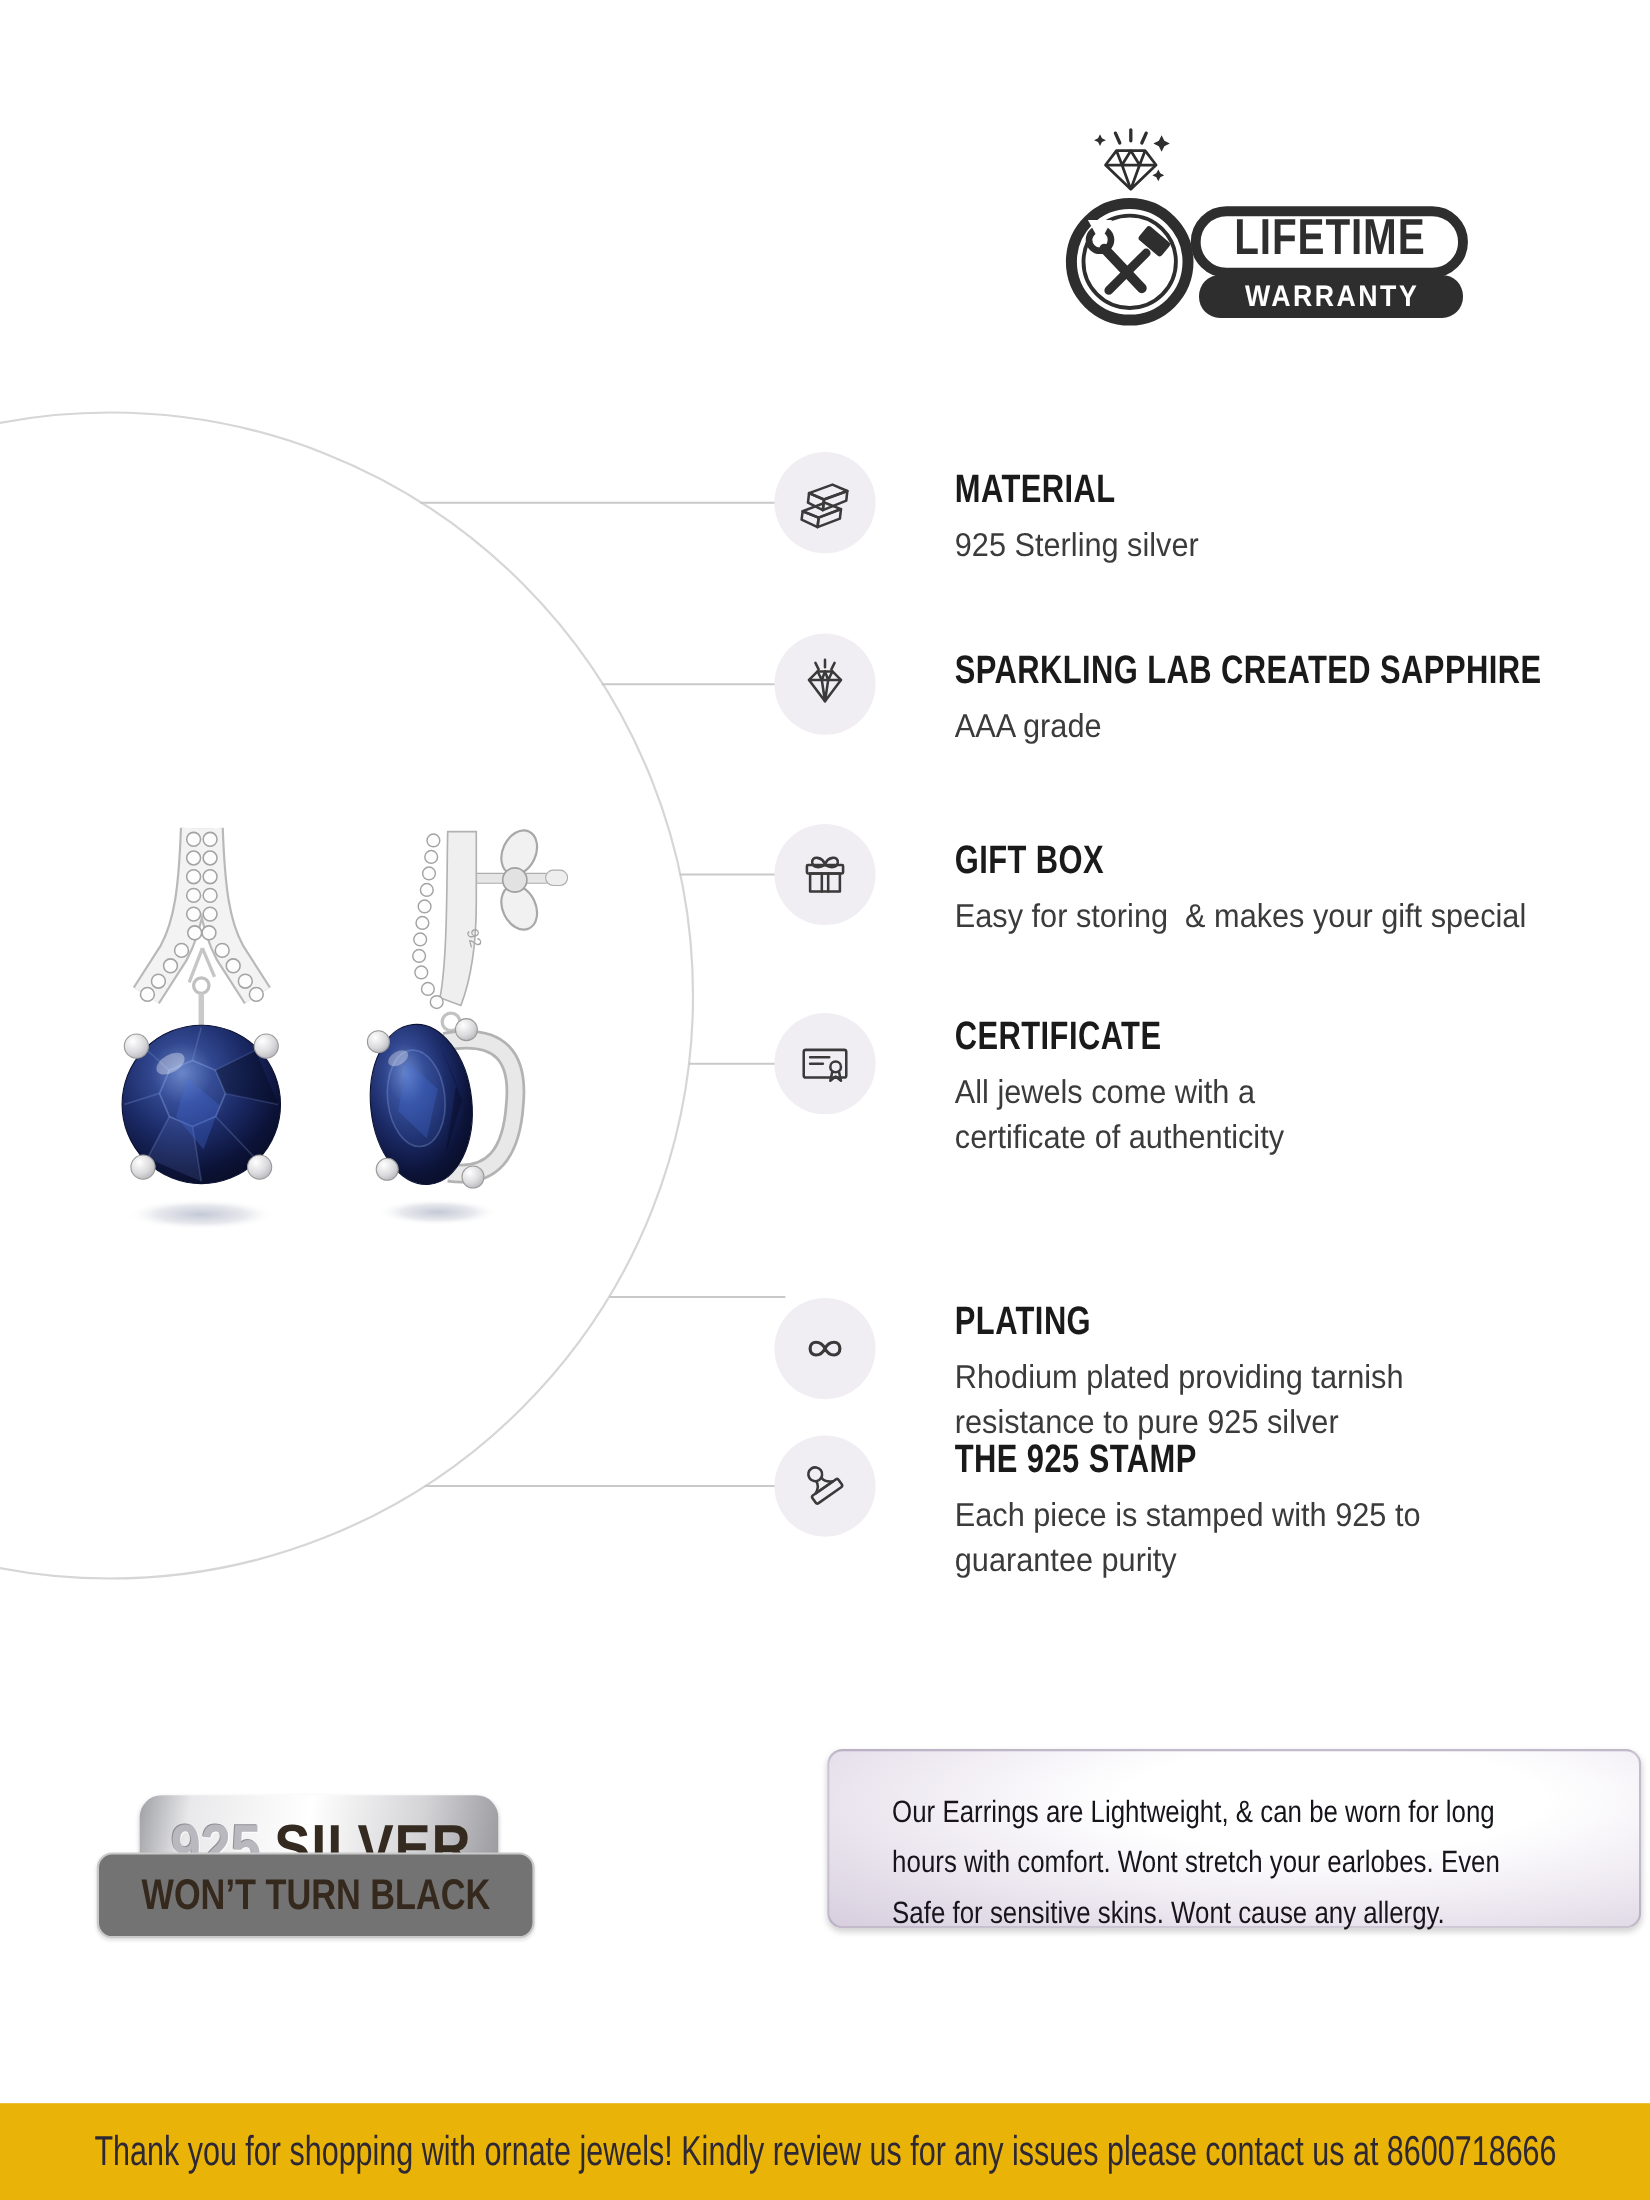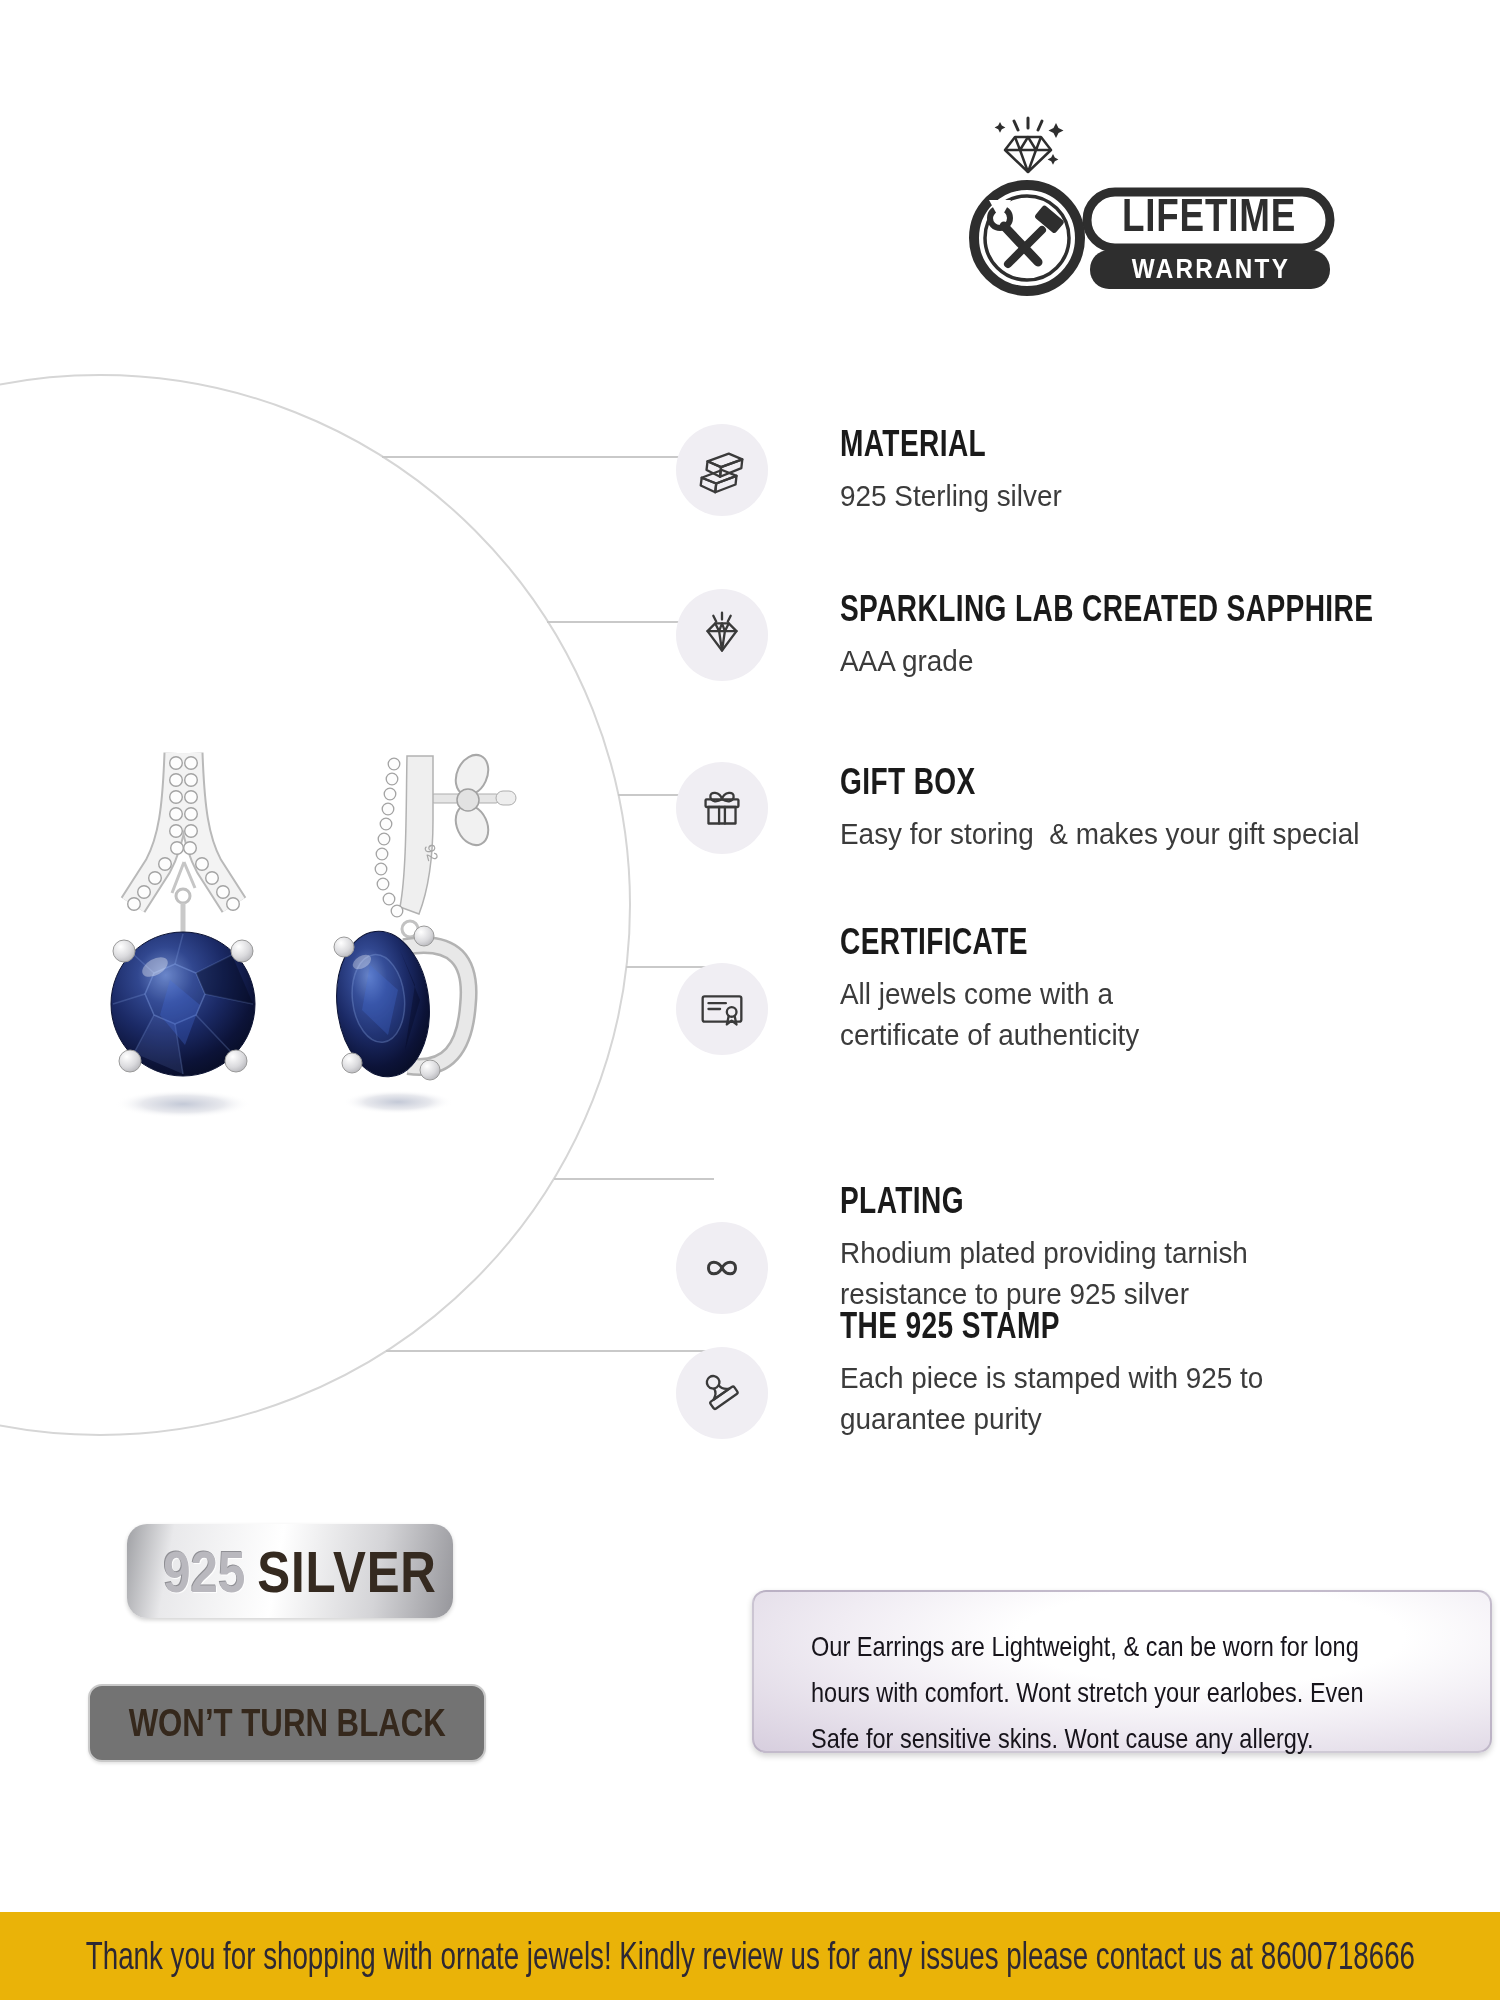--- a/index.html
+++ b/index.html
@@ -5,37 +5,37 @@
   html,body{margin:0;padding:0;background:#ffffff;}
   .page{position:relative;width:1500px;height:2000px;background:#ffffff;overflow:hidden;
         font-family:"Liberation Sans", sans-serif;}
   svg{display:block;}
   .decor{position:absolute;left:0;top:0;}
 
   
   .warranty-badge{position:absolute;left:950px;top:92px;width:410px;height:215px;}
 
   
-  .feature{position:absolute;left:676px;display:flex;align-items:flex-end;}
+  .feature{position:absolute;left:704px;display:flex;align-items:flex-start;}
   .feature .f-icon{width:92px;height:92px;border-radius:50%;background:#f0eef3;
                    display:flex;align-items:center;justify-content:center;flex:0 0 auto;}
   .f-text{margin-left:72px;}
   .f-text.one{padding-top:12px;}
   .f-text.two{padding-top:0;}
   .f-title{font-size:36px;font-weight:bold;color:#1a1a1a;white-space:nowrap;
            transform:scaleX(.78);transform-origin:left top;margin-bottom:10px;letter-spacing:.5px;}
   .f-line{font-size:30px;color:#3b3b3b;line-height:41px;white-space:pre;
           transform:scaleX(.93);transform-origin:left top;}
   #row1{top:411px;} #row2{top:576px;} #row3{top:749px;}
   #row4{top:921px;} #row5{top:1133px;margin-top:47px;} #row6{top:1305px;}
 
   
-  .silver-badge{position:absolute;left:127px;top:1524px;width:306px;height:94px;border-radius:20px;
+  .silver-badge{position:absolute;left:127px;top:1632px;width:306px;height:94px;border-radius:20px;
      background:linear-gradient(100deg,#9fa0a4 0%,#e9e9eb 14%,#ffffff 46%,#d4d4d7 76%,#96969b 100%);
-     box-shadow:0 2px 4px rgba(0,0,0,.18);display:flex;align-items:center;justify-content:center;padding-left:20px;}
+     box-shadow:0 2px 4px rgba(0,0,0,.18);display:flex;align-items:center;justify-content:flex-end;padding-left:20px;}
   .silver-badge .inner{display:flex;align-items:baseline;gap:14px;transform:scaleX(.85);white-space:nowrap;}
   .silver-num{font-size:58px;font-weight:bold;color:#b9b8be;
      text-shadow:-1px -1px 0 #8f8f94, 1px 1px 1px #ffffff;}
   .silver-word{font-size:58px;font-weight:bold;color:#352a20;letter-spacing:1px;}
   .black-badge{position:absolute;left:88px;top:1684px;width:394px;height:74px;background:#737373;
      border:2px solid #c9c9c9;border-radius:14px;box-shadow:0 2px 3px rgba(0,0,0,.10);
      display:flex;align-items:center;justify-content:center;}
   .black-badge span{font-size:39px;font-weight:bold;color:#35281c;white-space:nowrap;
      transform:scaleX(.8);}
 

